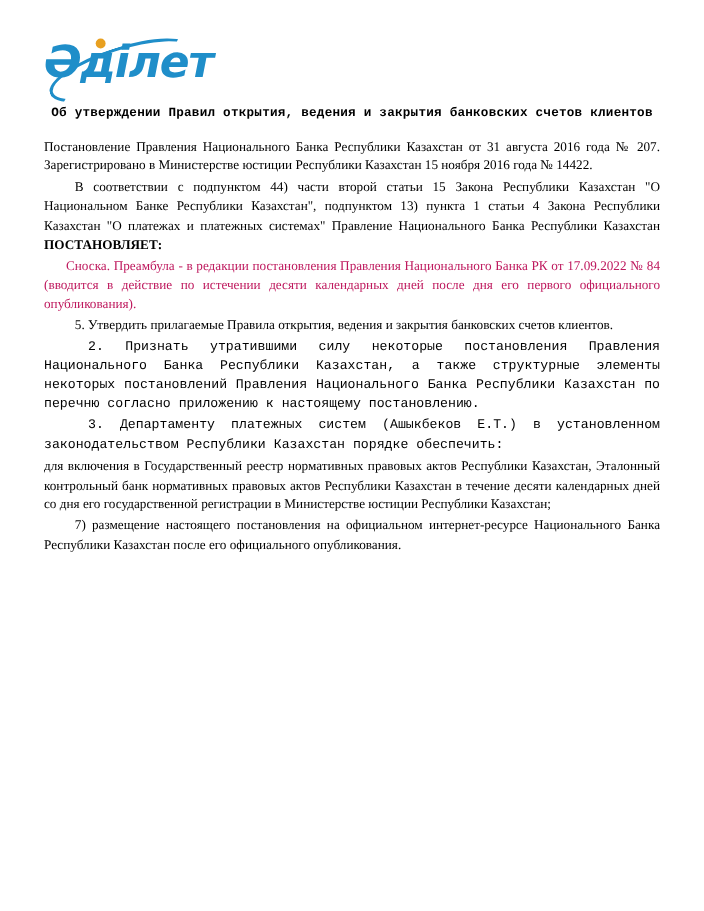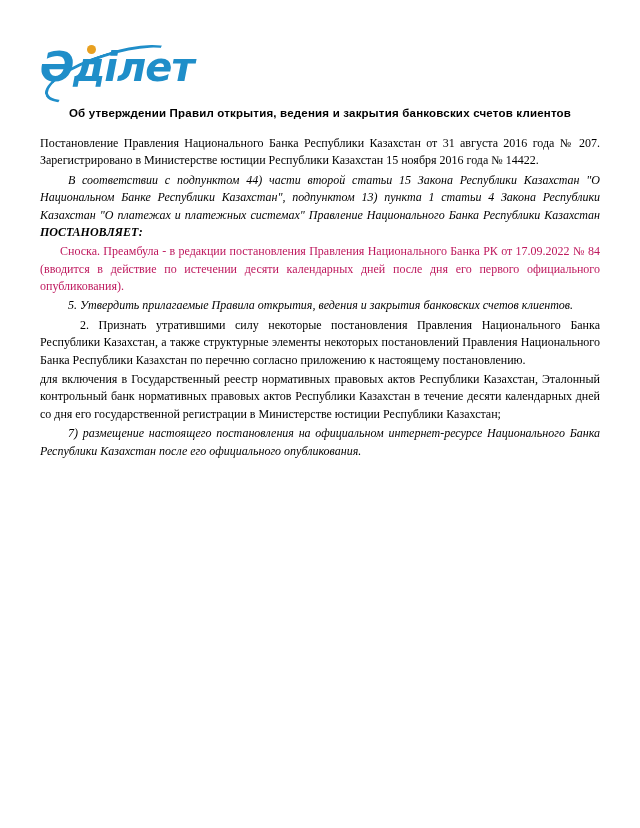--- a/index.html
+++ b/index.html
@@ -12,21 +12,21 @@
     height: 828px;
     font-family: "Liberation Serif", "DejaVu Serif", serif;
     color: #000000;
     overflow: hidden;
   }
   .page {
     width: 640px;
     height: 828px;
     position: relative;
     box-sizing: border-box;
-    padding: 38px 40px 0 40px;
+    padding: 28px 40px 0 40px;
   }
   .logo-wrap {
     height: 58px;
     display: flex;
     align-items: center;
     margin-bottom: 10px;
   }
   .logo {
     position: relative;
     display: inline-block;
@@ -56,41 +56,41 @@
   .logo-dot {
     position: absolute;
     left: 47px;
     top: -2px;
     width: 9px;
     height: 9px;
     background: #e8a020;
     border-radius: 50%;
   }
   h1.doc-title {
-    font-family: Liberation Sans, sans-serif;
+    font-family: Liberation Mono, monospace;
     font-size: 11.5px;
     font-weight: bold;
     text-align: center;
     margin: 0 0 14px 0;
     letter-spacing: 0.2px;
     line-height: 1.3;
   }
   p.para {
     font-size: 12px;
     line-height: 1.45;
     margin: 0 0 2px 0;
     text-align: justify;
     text-justify: inter-word;
   }
   p.indent {
     text-indent: 28px;
-    font-style: italic;
   }
   p.indent-lg {
     text-indent: 40px;
+    font-family: Liberation Mono, monospace;
   }
   .bold-inline {
     font-weight: bold;
   }
   .note {
     color: #be185d;
     text-indent: 20px;
   }
 </style>
 </head>
@@ -111,20 +111,21 @@
   <p class="para">Постановление Правления Национального Банка Республики Казахстан от 31 августа 2016 года № 207. Зарегистрировано в Министерстве юстиции Республики Казахстан 15 ноября 2016 года № 14422.</p>
 
   <p class="para indent"><span>В соответствии с подпунктом 44) части второй статьи 15 Закона Республики Казахстан "О Национальном Банке Республики Казахстан", подпунктом 13) пункта 1 статьи 4 Закона Республики Казахстан "О платежах и платежных системах" Правление Национального Банка Республики Казахстан </span><span class="bold-inline">ПОСТАНОВЛЯЕТ:</span></p>
 
   <p class="para note">Сноска. Преамбула - в редакции постановления Правления Национального Банка РК от 17.09.2022 № 84 (вводится в действие по истечении десяти календарных дней после дня его первого официального опубликования).</p>
 
   <p class="para indent">5. Утвердить прилагаемые Правила открытия, ведения и закрытия банковских счетов клиентов.</p>
 
   <p class="para indent-lg">2. Признать утратившими силу некоторые постановления Правления Национального Банка Республики Казахстан, а также структурные элементы некоторых постановлений Правления Национального Банка Республики Казахстан по перечню согласно приложению к настоящему постановлению.</p>
 
+  <p class="para indent-lg">3. Департаменту платежных систем (Ашыкбеков Е.Т.) в установленном законодательством Республики Казахстан порядке обеспечить:</p>
 
 
 
 
   <p class="para">для включения в Государственный реестр нормативных правовых актов Республики Казахстан, Эталонный контрольный банк нормативных правовых актов Республики Казахстан в течение десяти календарных дней со дня его государственной регистрации в Министерстве юстиции Республики Казахстан;</p>
 
   <p class="para indent">7) размещение настоящего постановления на официальном интернет-ресурсе Национального Банка Республики Казахстан после его официального опубликования.</p>
 
 </div>
 

